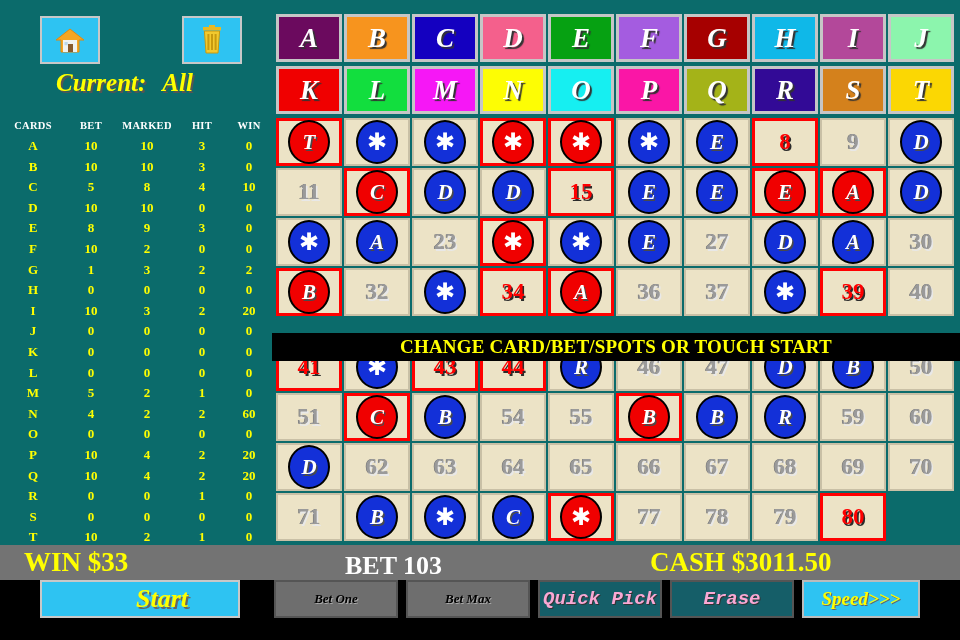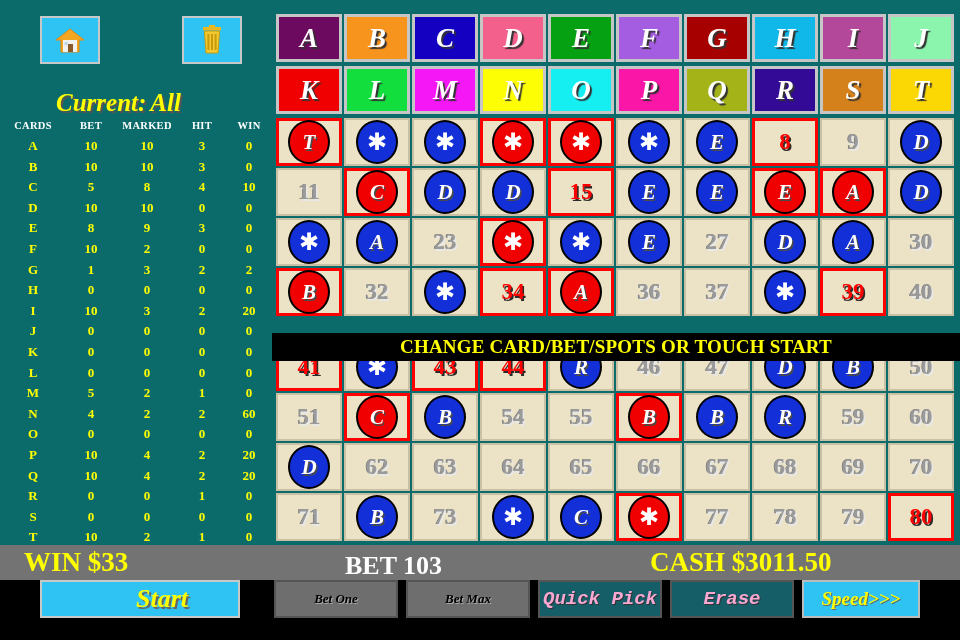--- a/index.html
+++ b/index.html
@@ -11,22 +11,22 @@
   .left-panel{position:absolute;left:0;top:0;width:272px;height:545px;
               background:#0b6b6b;}
   .icon-row{position:absolute;left:0;top:16px;width:272px;height:52px;}
   .icon-btn{position:absolute;top:0;width:60px;height:48px;background:#2ec3f2;
             border:2px solid #c8c8c8;box-sizing:border-box;
             display:flex;align-items:center;justify-content:center;}
   .icon-btn.b1{left:40px;} .icon-btn.b2{left:118px;} .icon-btn.b3{left:182px;}
   .coin-lbl{color:#ffff00;font-weight:bold;font-size:19px;font-style:italic;
             font-family:"Liberation Serif",serif;
             text-shadow:1px 1px 0 #6b6b00;}
-  .current-row{position:absolute;left:0;top:86px;width:272px;height:34px;
-               display:flex;align-items:center;}
+  .current-row{position:absolute;left:0;top:66px;width:272px;height:34px;
+               display:flex;align-items:center;gap:12px;}
   .cur-lbl{color:#ffff00;font-size:25px;font-weight:bold;font-style:italic;
            margin-left:56px;text-shadow:2px 2px 0 #555;}
   .cur-val{color:#ffff00;font-size:25px;font-weight:bold;font-style:italic;
            margin-left:4px;text-shadow:2px 2px 0 #555;}
 
   table.stats{position:absolute;left:0;top:120px;width:272px;
               border-collapse:collapse;}
   table.stats th{color:#ffffff;font-size:10.5px;font-weight:bold;
                  font-family:"Liberation Serif",serif;letter-spacing:.3px;
                  padding:0 0 5px 0;}
@@ -657,23 +657,20 @@
         <div class="numrow">
           <div class="cell">
             <span class="plain">71</span>
           </div>
           <div class="cell">
             <div class="ball blue">
               <span>B</span>
             </div>
           </div>
           <div class="cell">
-            <span class="plain">73</span>
-          </div>
-          <div class="cell">
             <div class="ball blue">
               <span class="star">✱</span>
             </div>
           </div>
           <div class="cell">
             <div class="ball blue">
               <span>C</span>
             </div>
           </div>
           <div class="cell hitborder">

